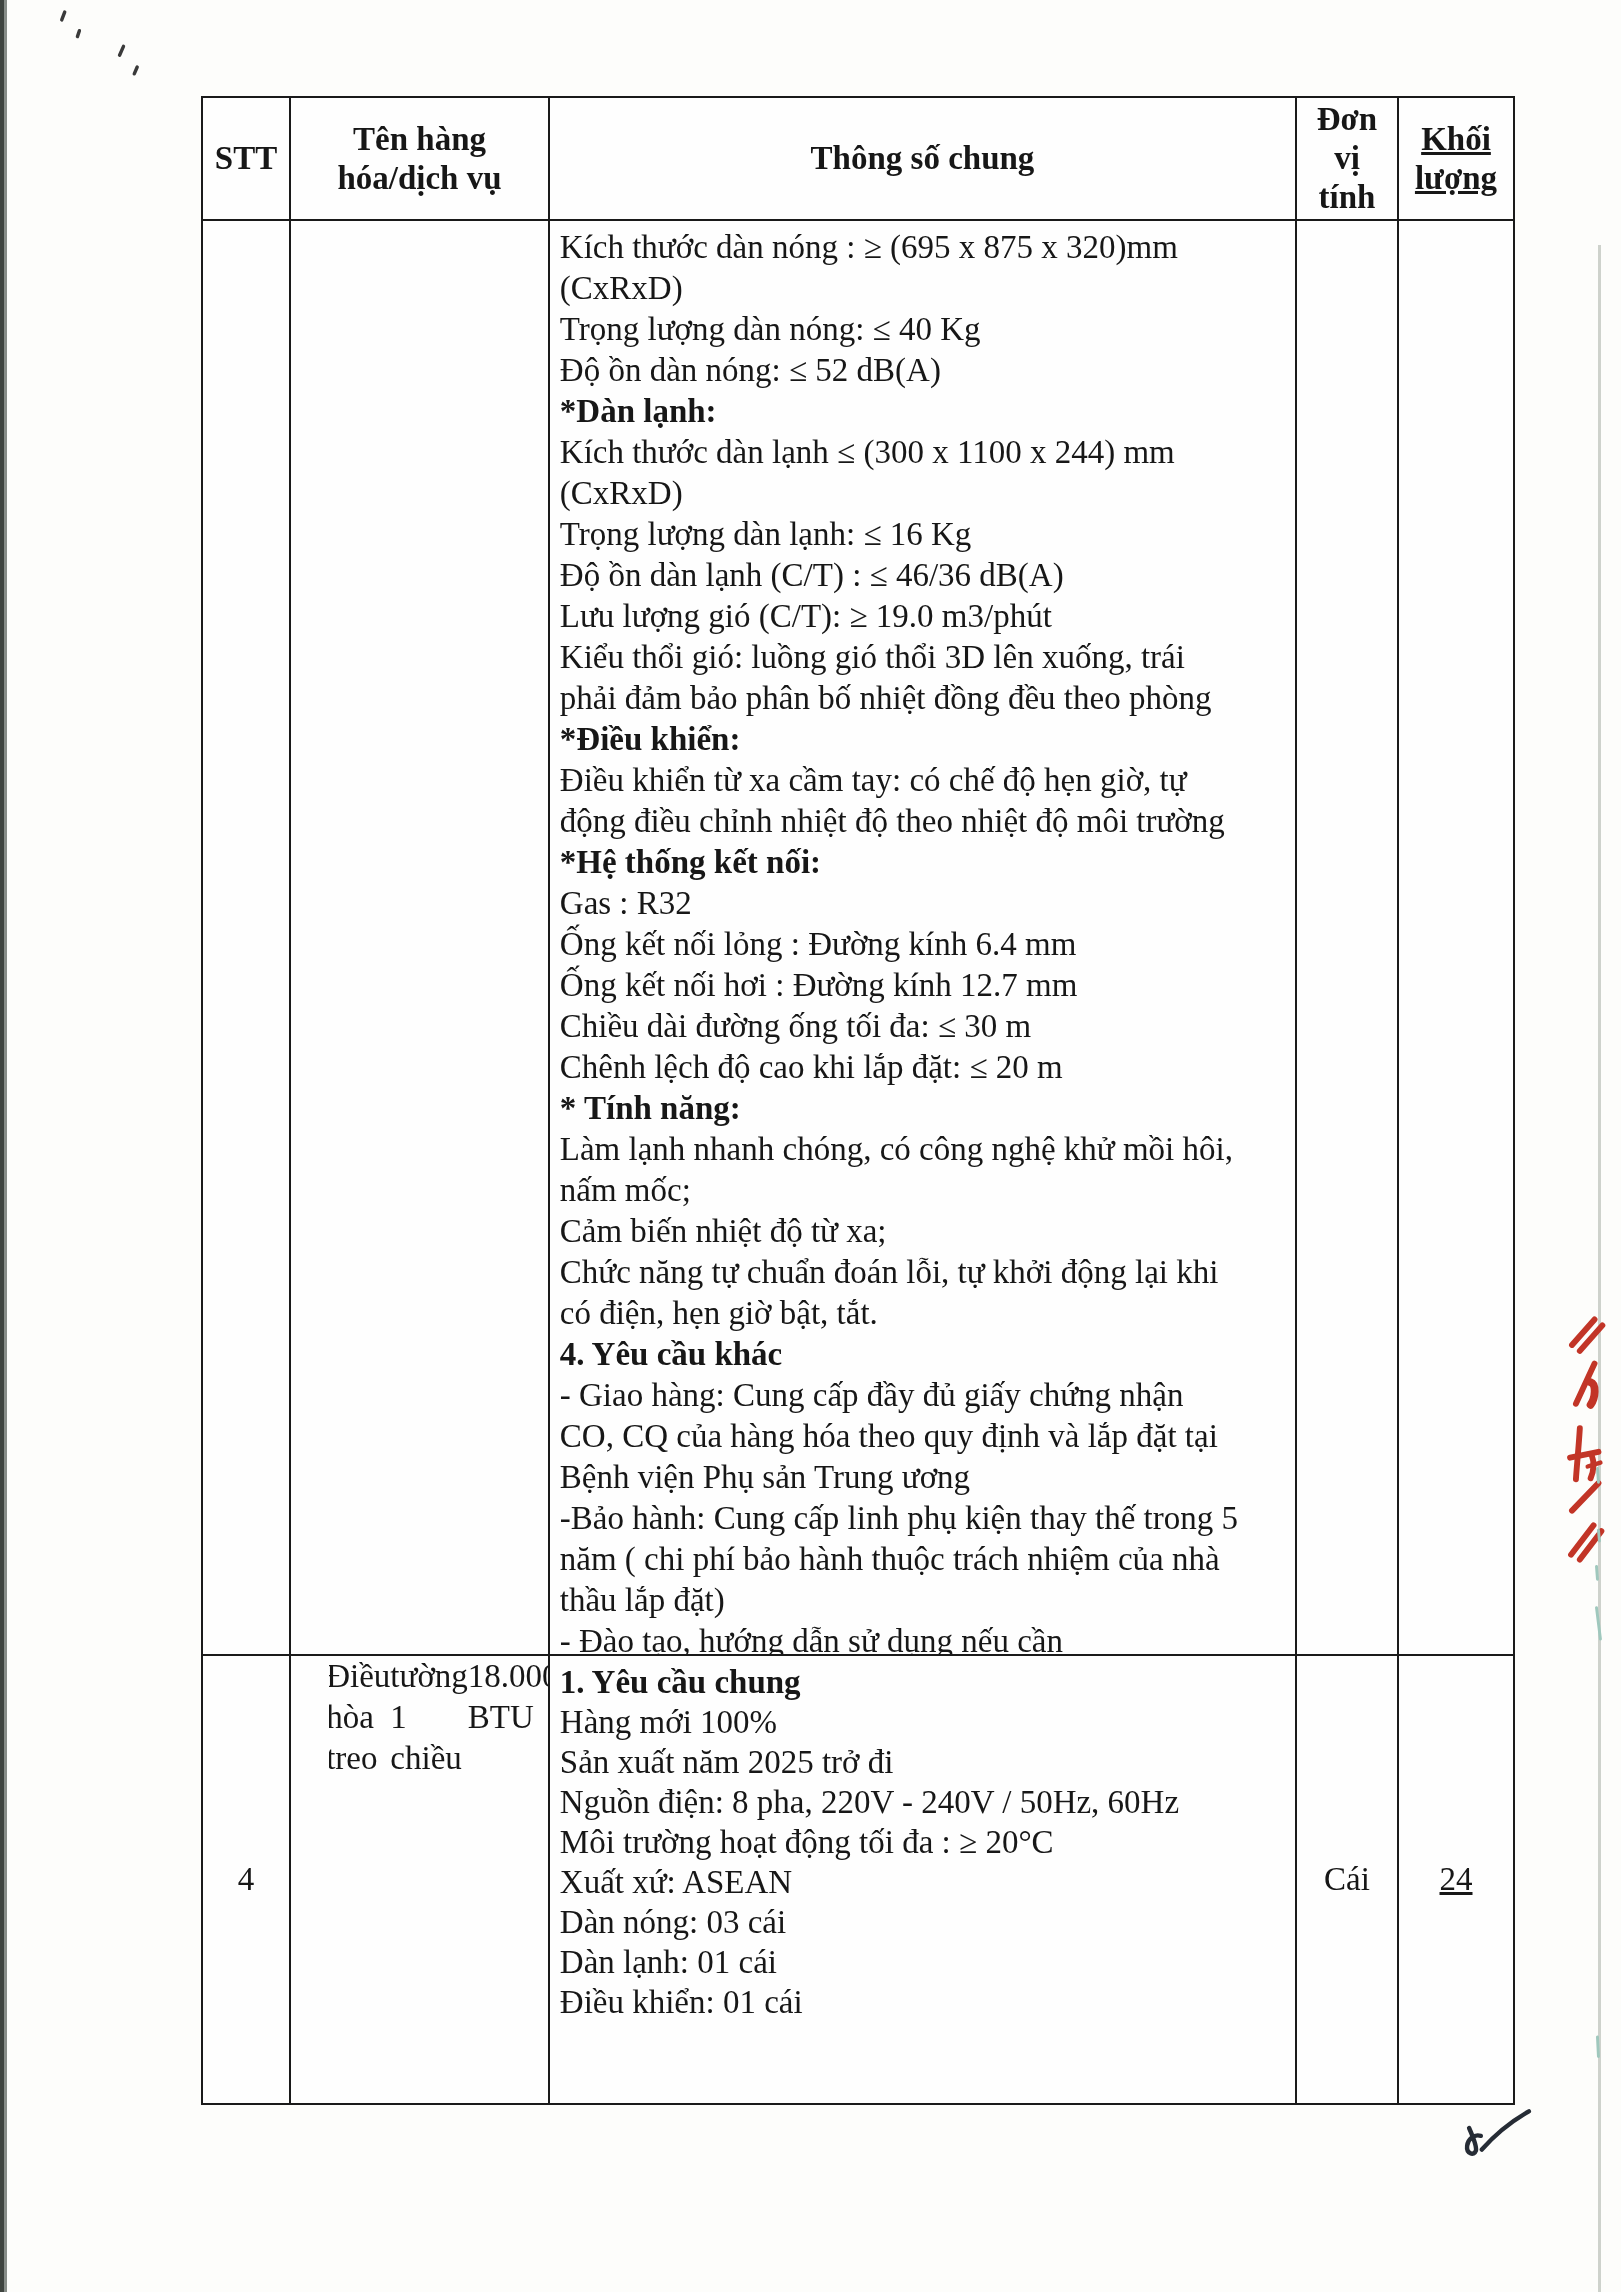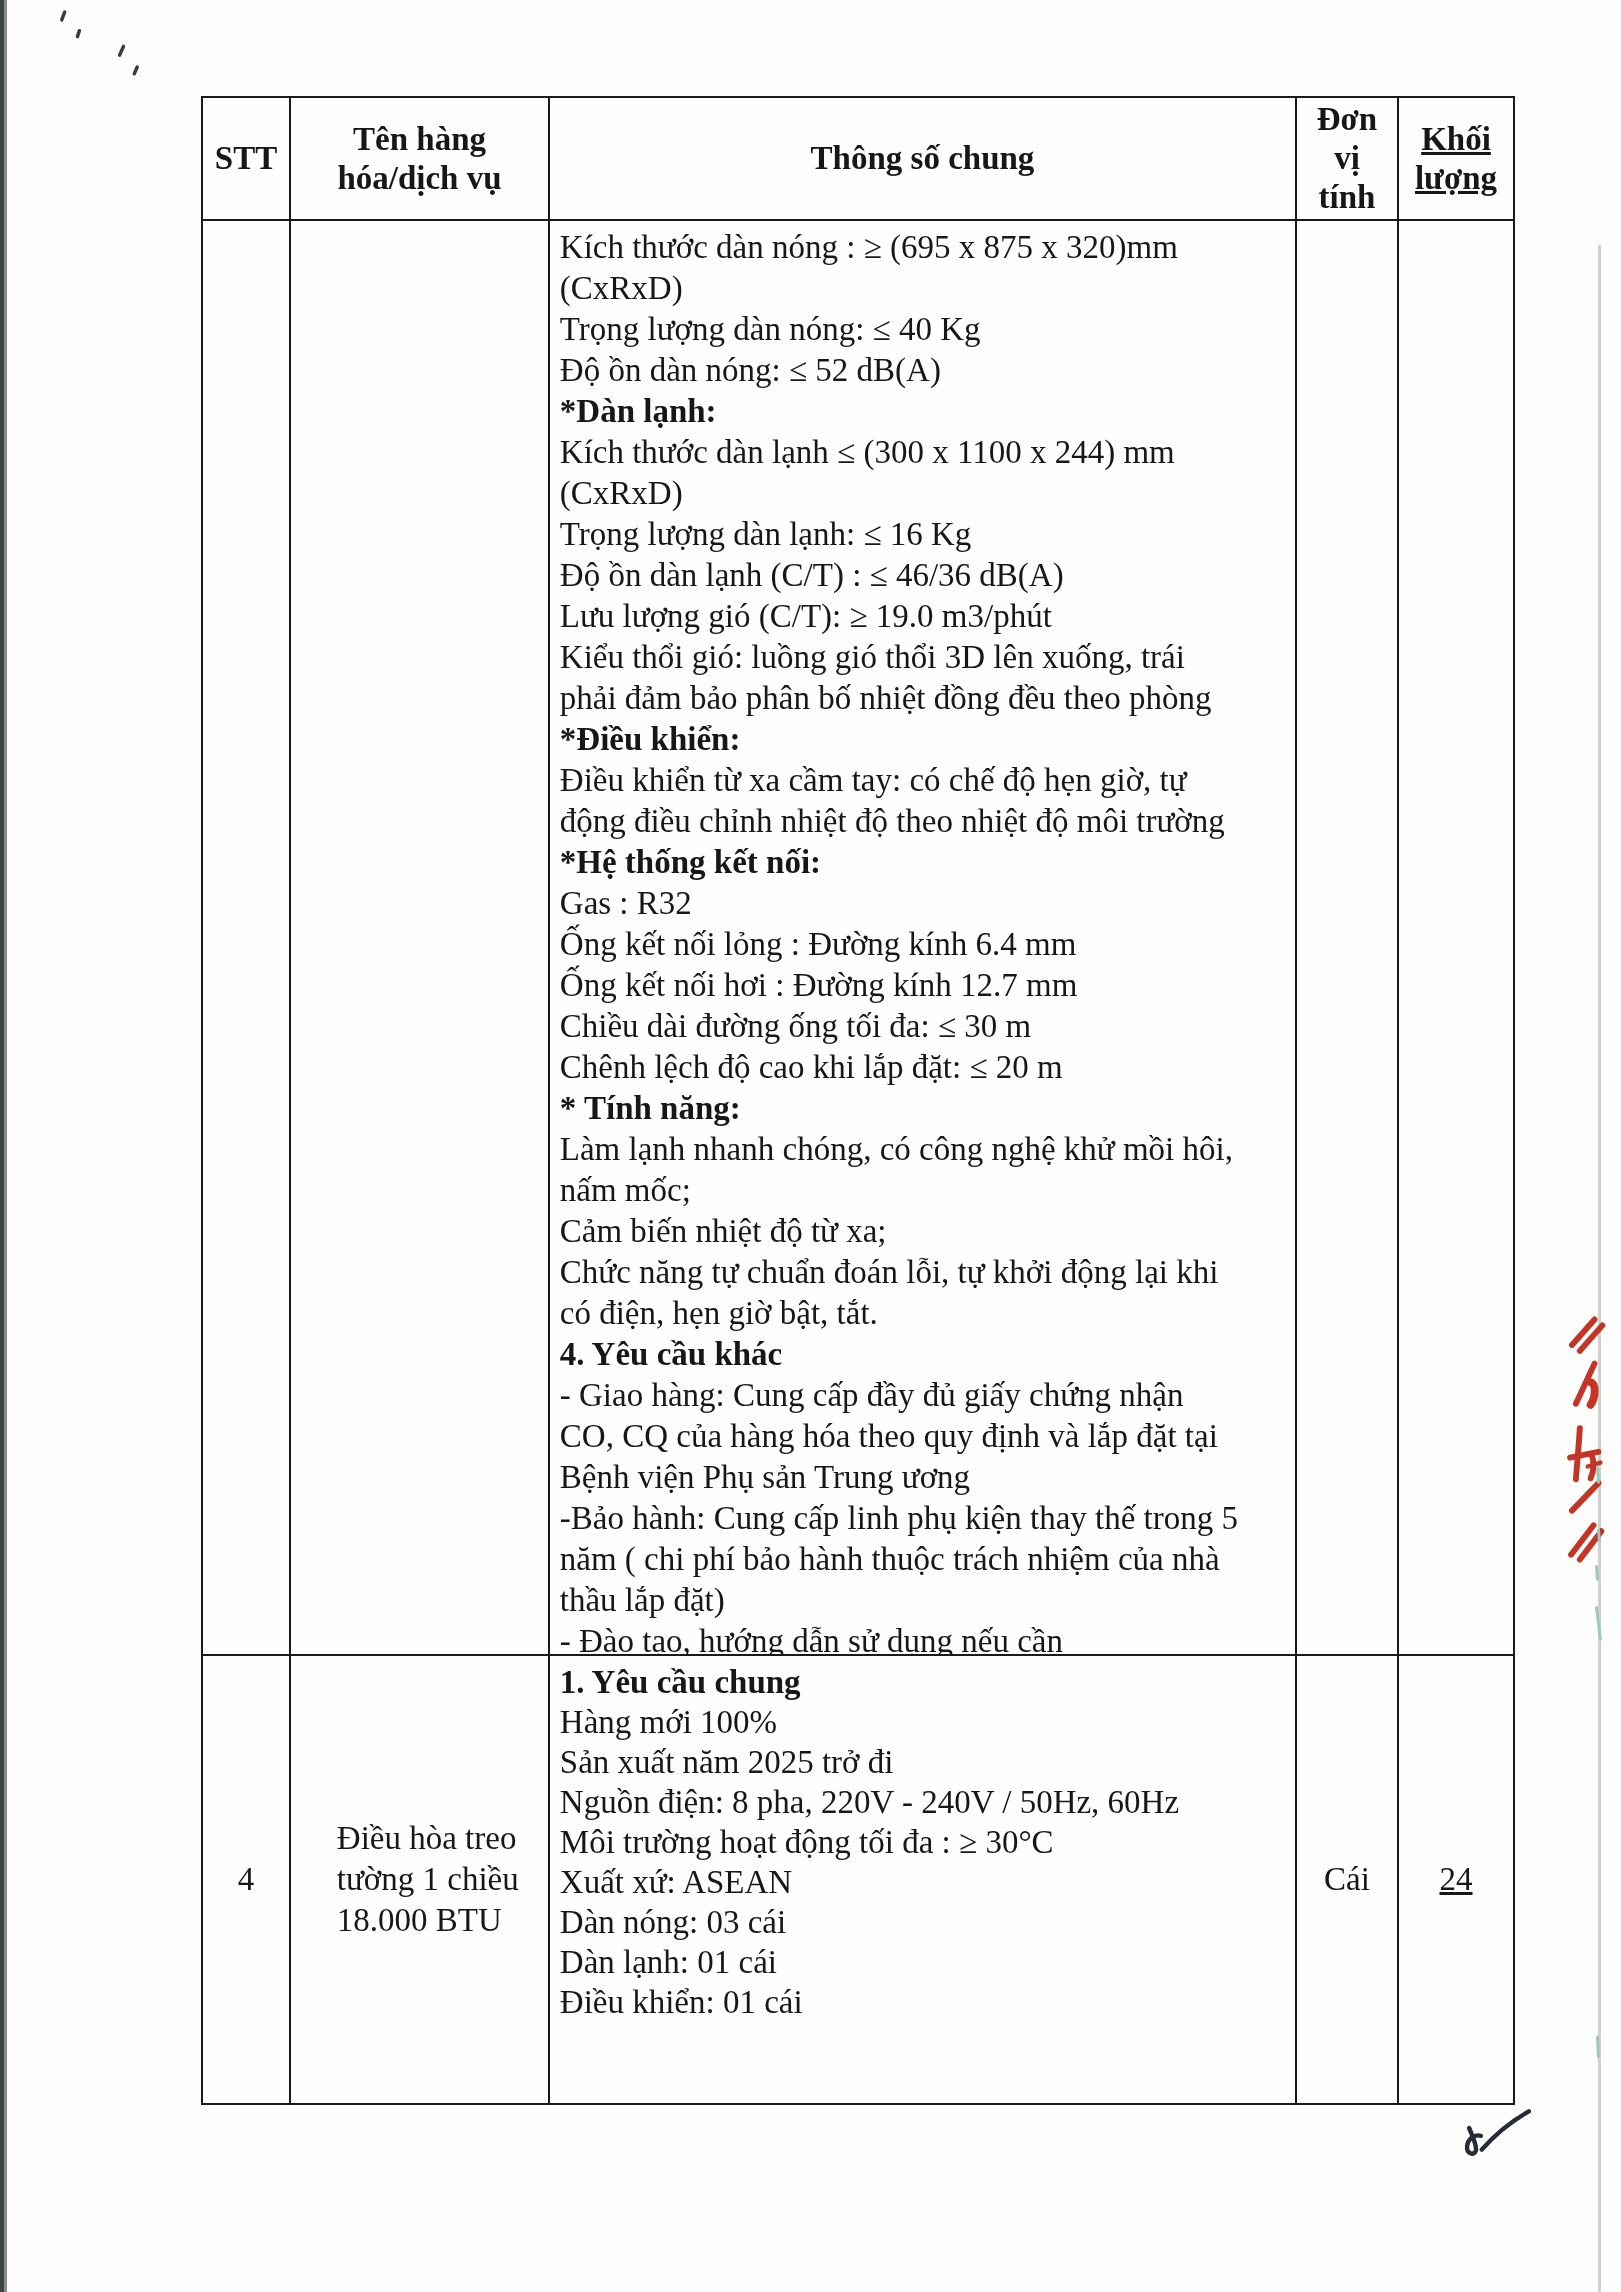--- a/index.html
+++ b/index.html
@@ -27,21 +27,21 @@
     overflow:hidden;}
   .cell.last-col{border-right:none;text-decoration:underline;}
   .cell.last-row{border-bottom:none;}
   .hcell{display:flex;align-items:center;justify-content:center;text-align:center;
     font-weight:bold;font-size:33px;line-height:39px;padding:2px 5.9px;}
   .specs{padding:5.9px 7.8px 0 9.8px;font-size:33px;}
   .specs .spec-line{line-height:41px;white-space:nowrap;}
   .specs.row-b .spec-line{line-height:40px;}
   .spec-line.bold{font-weight:bold;}
   .center-cell{display:flex;align-items:center;justify-content:center;font-size:33px;}
-  .name-cell{display:flex;flex-direction:column;justify-content:center;
+  .name-cell{display:flex;flex-direction:row;justify-content:center;
     padding-left:7.8px;font-size:33px;margin-left:38px;}
   .name-cell div{line-height:41px;}
   svg.overlay{position:absolute;left:0;top:0;width:1621px;height:2293px;pointer-events:none;}
 </style>
 </head>
 <body>
 
 <div class="scan-edge-left"></div>
 <div class="scan-edge-right"></div>
 
@@ -99,21 +99,21 @@
   <div class="cell last-row name-cell">
     <div>Điều hòa treo</div>
     <div>tường 1 chiều</div>
     <div>18.000 BTU</div>
   </div>
   <div class="cell last-row specs row-b">
       <div class="spec-line bold">1. Yêu cầu chung</div>
       <div class="spec-line">Hàng mới 100%</div>
       <div class="spec-line">Sản xuất năm 2025 trở đi</div>
       <div class="spec-line">Nguồn điện: 8 pha, 220V - 240V / 50Hz, 60Hz</div>
-      <div class="spec-line">Môi trường hoạt động tối đa : ≥ 30°C</div>
+      <div class="spec-line">Môi trường hoạt động tối đa : ≥ 20°C</div>
       <div class="spec-line">Xuất xứ: ASEAN</div>
       <div class="spec-line">Dàn nóng: 03 cái</div>
       <div class="spec-line">Dàn lạnh: 01 cái</div>
       <div class="spec-line">Điều khiển: 01 cái</div>
     </div>
   <div class="cell last-row center-cell">Cái</div>
   <div class="cell last-row last-col center-cell">24</div>
 </div>
 
 <svg class="overlay" viewBox="0 0 1654 2339" xmlns="http://www.w3.org/2000/svg">

